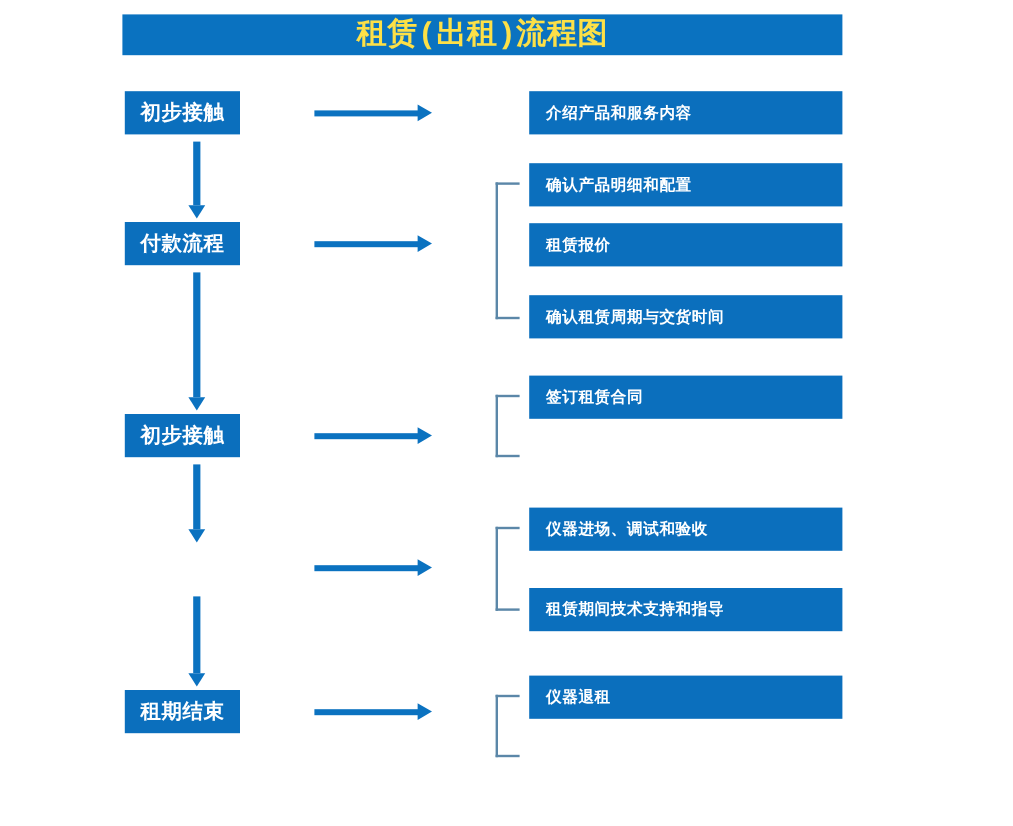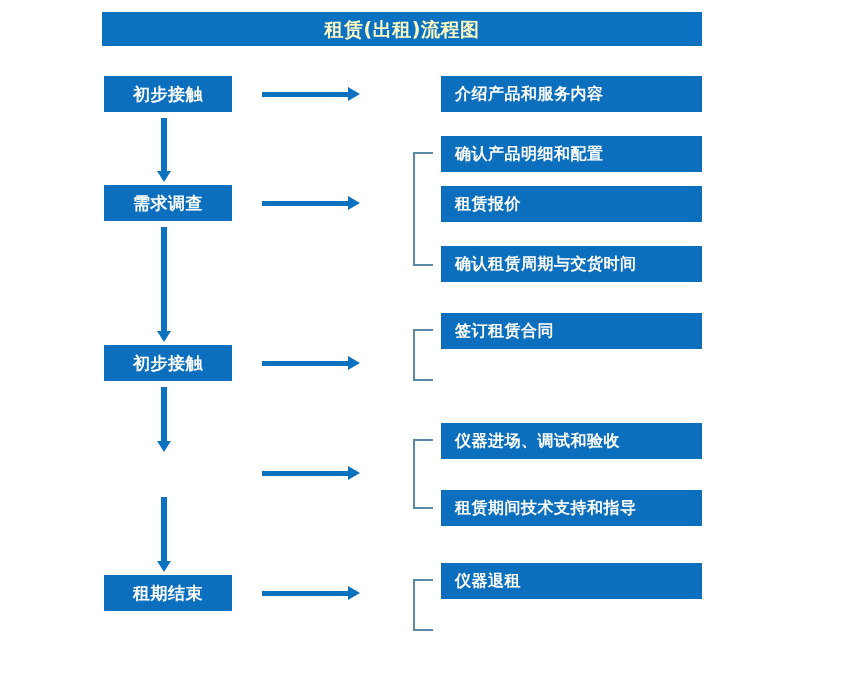--- a/index.html
+++ b/index.html
@@ -25,32 +25,33 @@
     left: 102px;
     top: 12px;
     width: 600px;
     height: 34px;
     background: #0A72C0;
     display: flex;
     align-items: center;
     justify-content: center;
   }
   .title-bar .title-text {
-    color: #fef9c3;
-    font-size: 19px;
+    color: #fde047;
+    font-size: 25px;
     font-weight: bold;
     letter-spacing: 0.5px;
     line-height: 1;
+    font-family: Liberation Mono, monospace;
   }
 
   
   .stage-box {
     position: absolute;
     left: 104px;
-    width: 128px;
+    width: 96px;
     height: 36px;
     background: #0B6FBD;
     display: flex;
     align-items: center;
     justify-content: center;
   }
   .stage-box .stage-label {
     color: #ffffff;
     font-size: 17px;
     font-weight: bold;
@@ -63,21 +64,21 @@
     position: absolute;
     left: 441px;
     width: 261px;
     height: 36px;
     background: #0B6FBD;
     display: flex;
     align-items: center;
   }
   .detail-box .detail-label {
     color: #ffffff;
-    font-size: 16px;
+    font-size: 13px;
     font-weight: bold;
     line-height: 1;
     padding-left: 14px;
     letter-spacing: 0.5px;
   }
 
   
   .v-arrow {
     position: absolute;
     left: 157px;
@@ -143,21 +144,21 @@
 <div id="canvas">
 
   <div class="title-bar">
     <span class="title-text">租赁(出租)流程图</span>
   </div>
 
   <div class="stage-box" style="top:76px">
     <span class="stage-label">初步接触</span>
   </div>
   <div class="stage-box" style="top:185px">
-    <span class="stage-label">需求调查</span>
+    <span class="stage-label">付款流程</span>
   </div>
   <div class="stage-box" style="top:345px">
     <span class="stage-label">初步接触</span>
   </div>
   <div class="stage-box" style="top:575px">
     <span class="stage-label">租期结束</span>
   </div>
 
   <div class="v-arrow" style="top:118px;height:64px">
     <div class="v-shaft" style="height:53px"></div>

